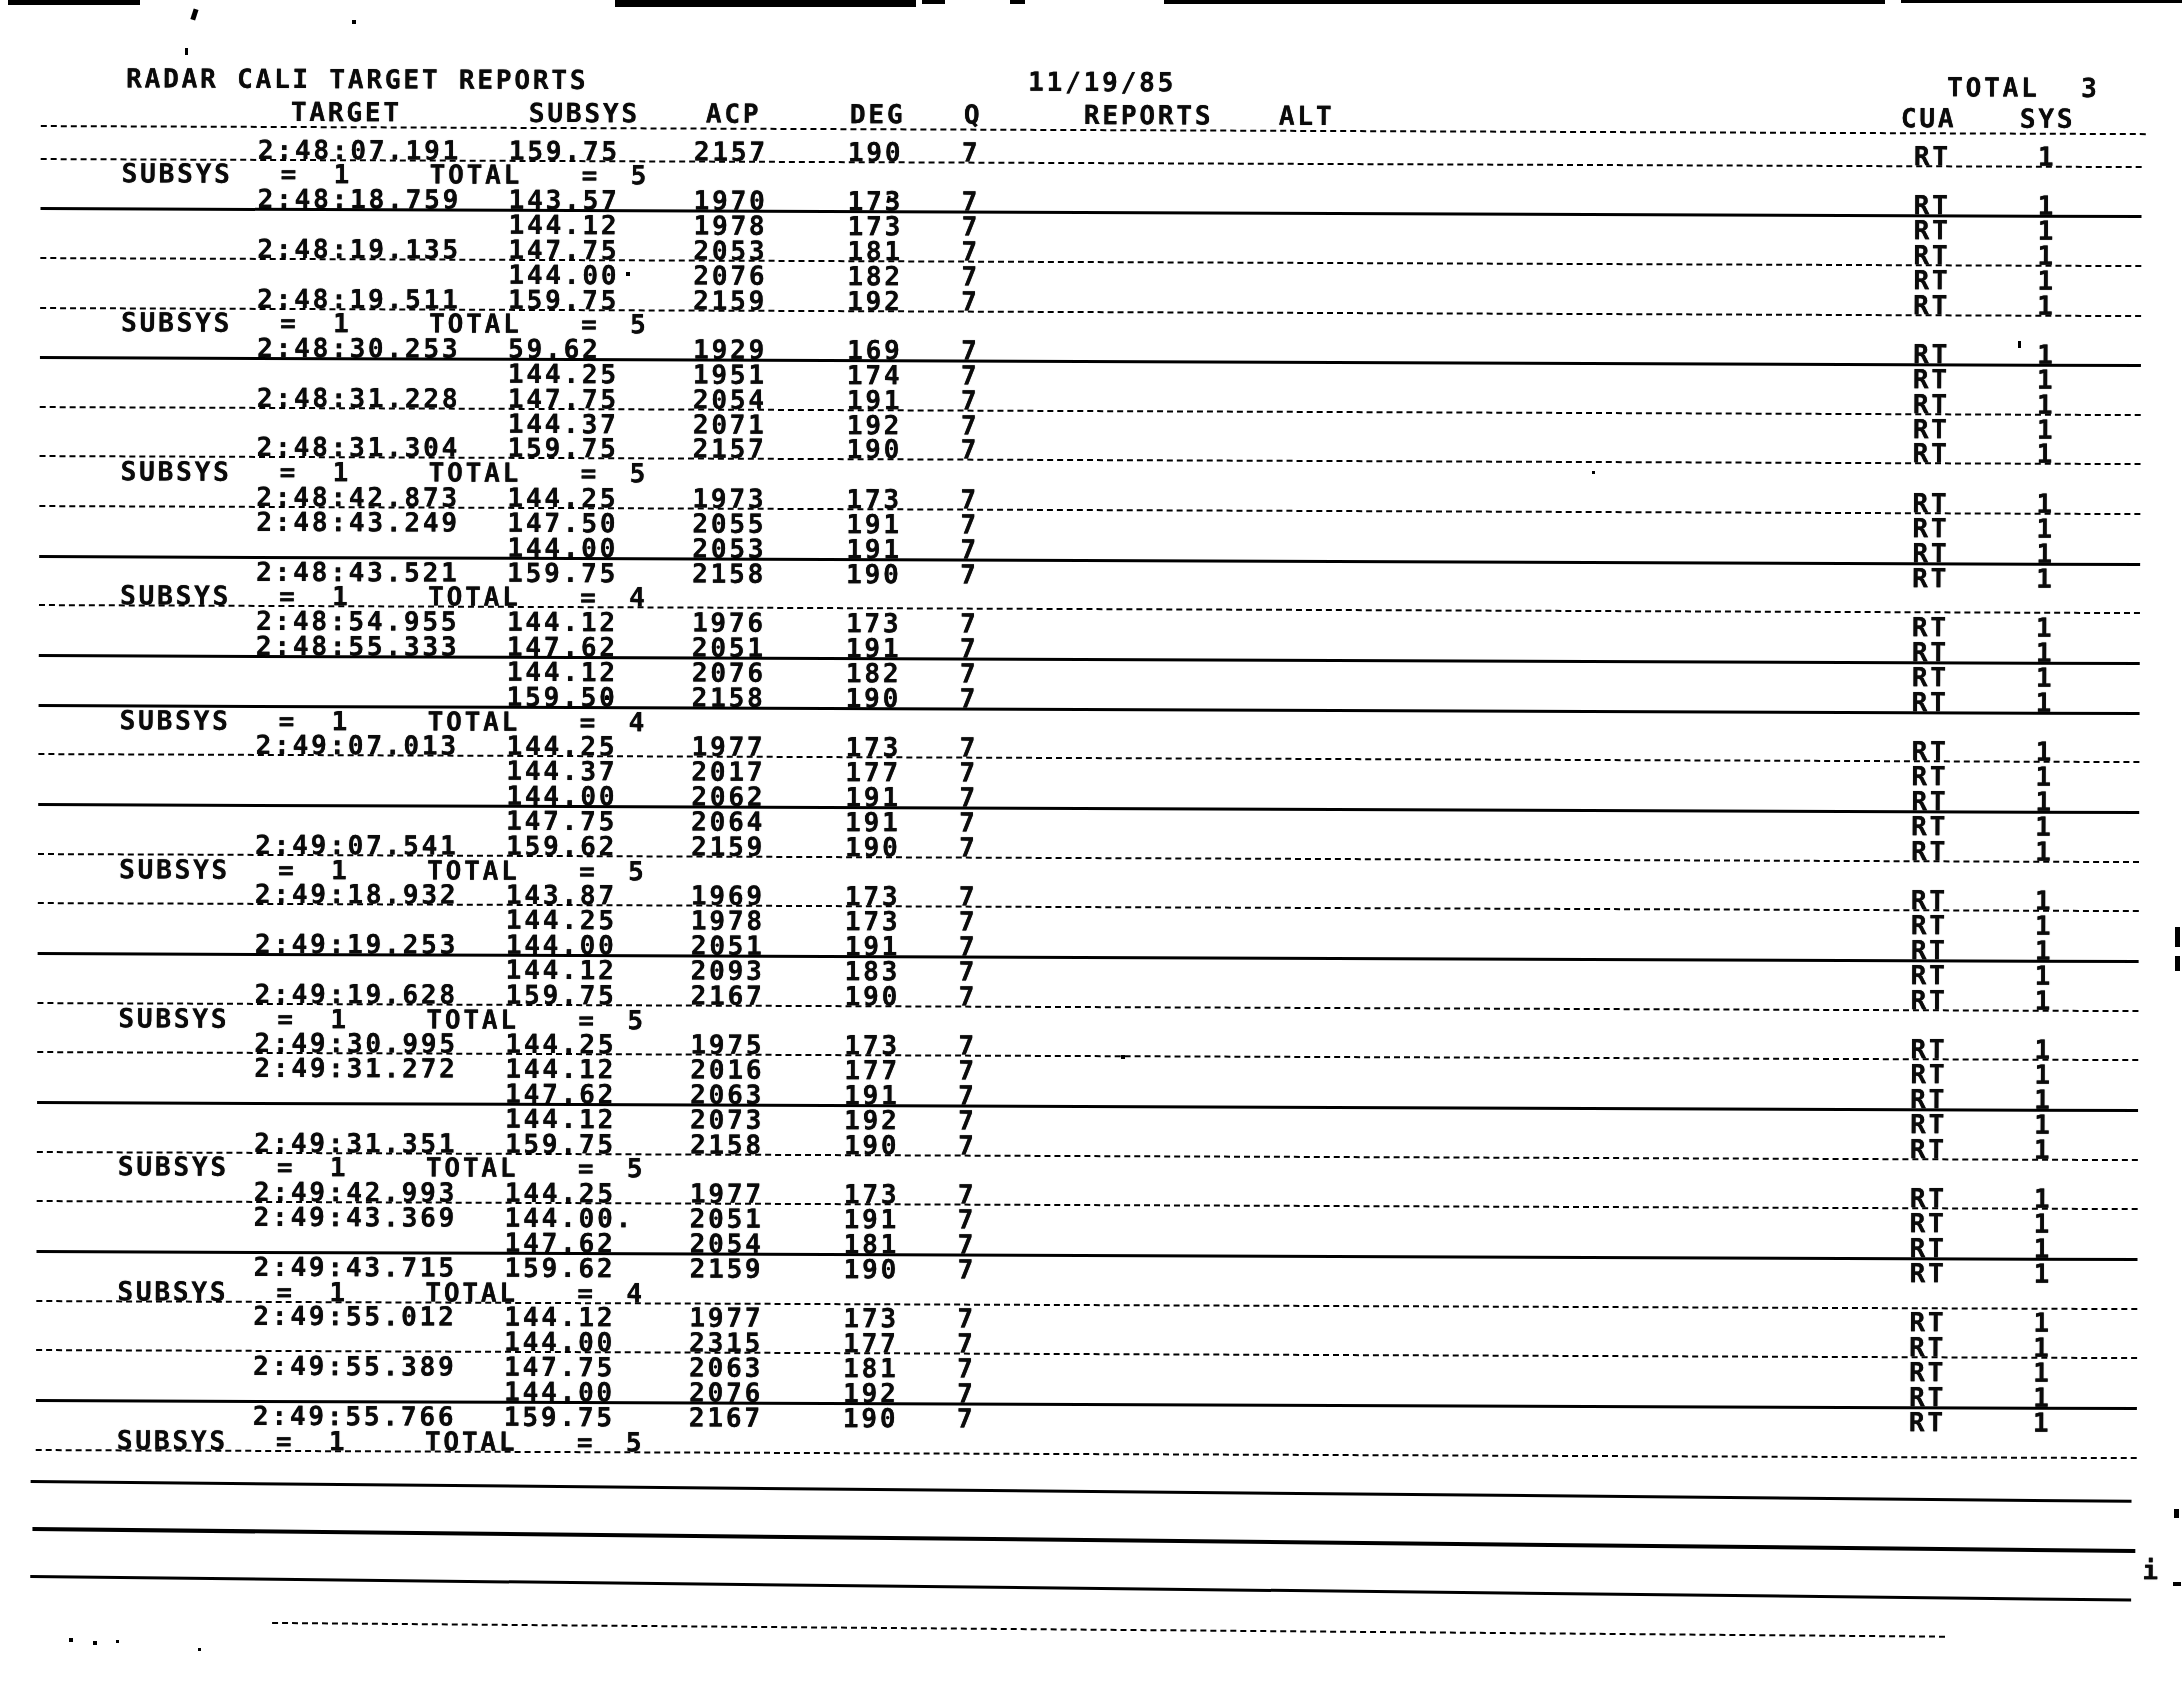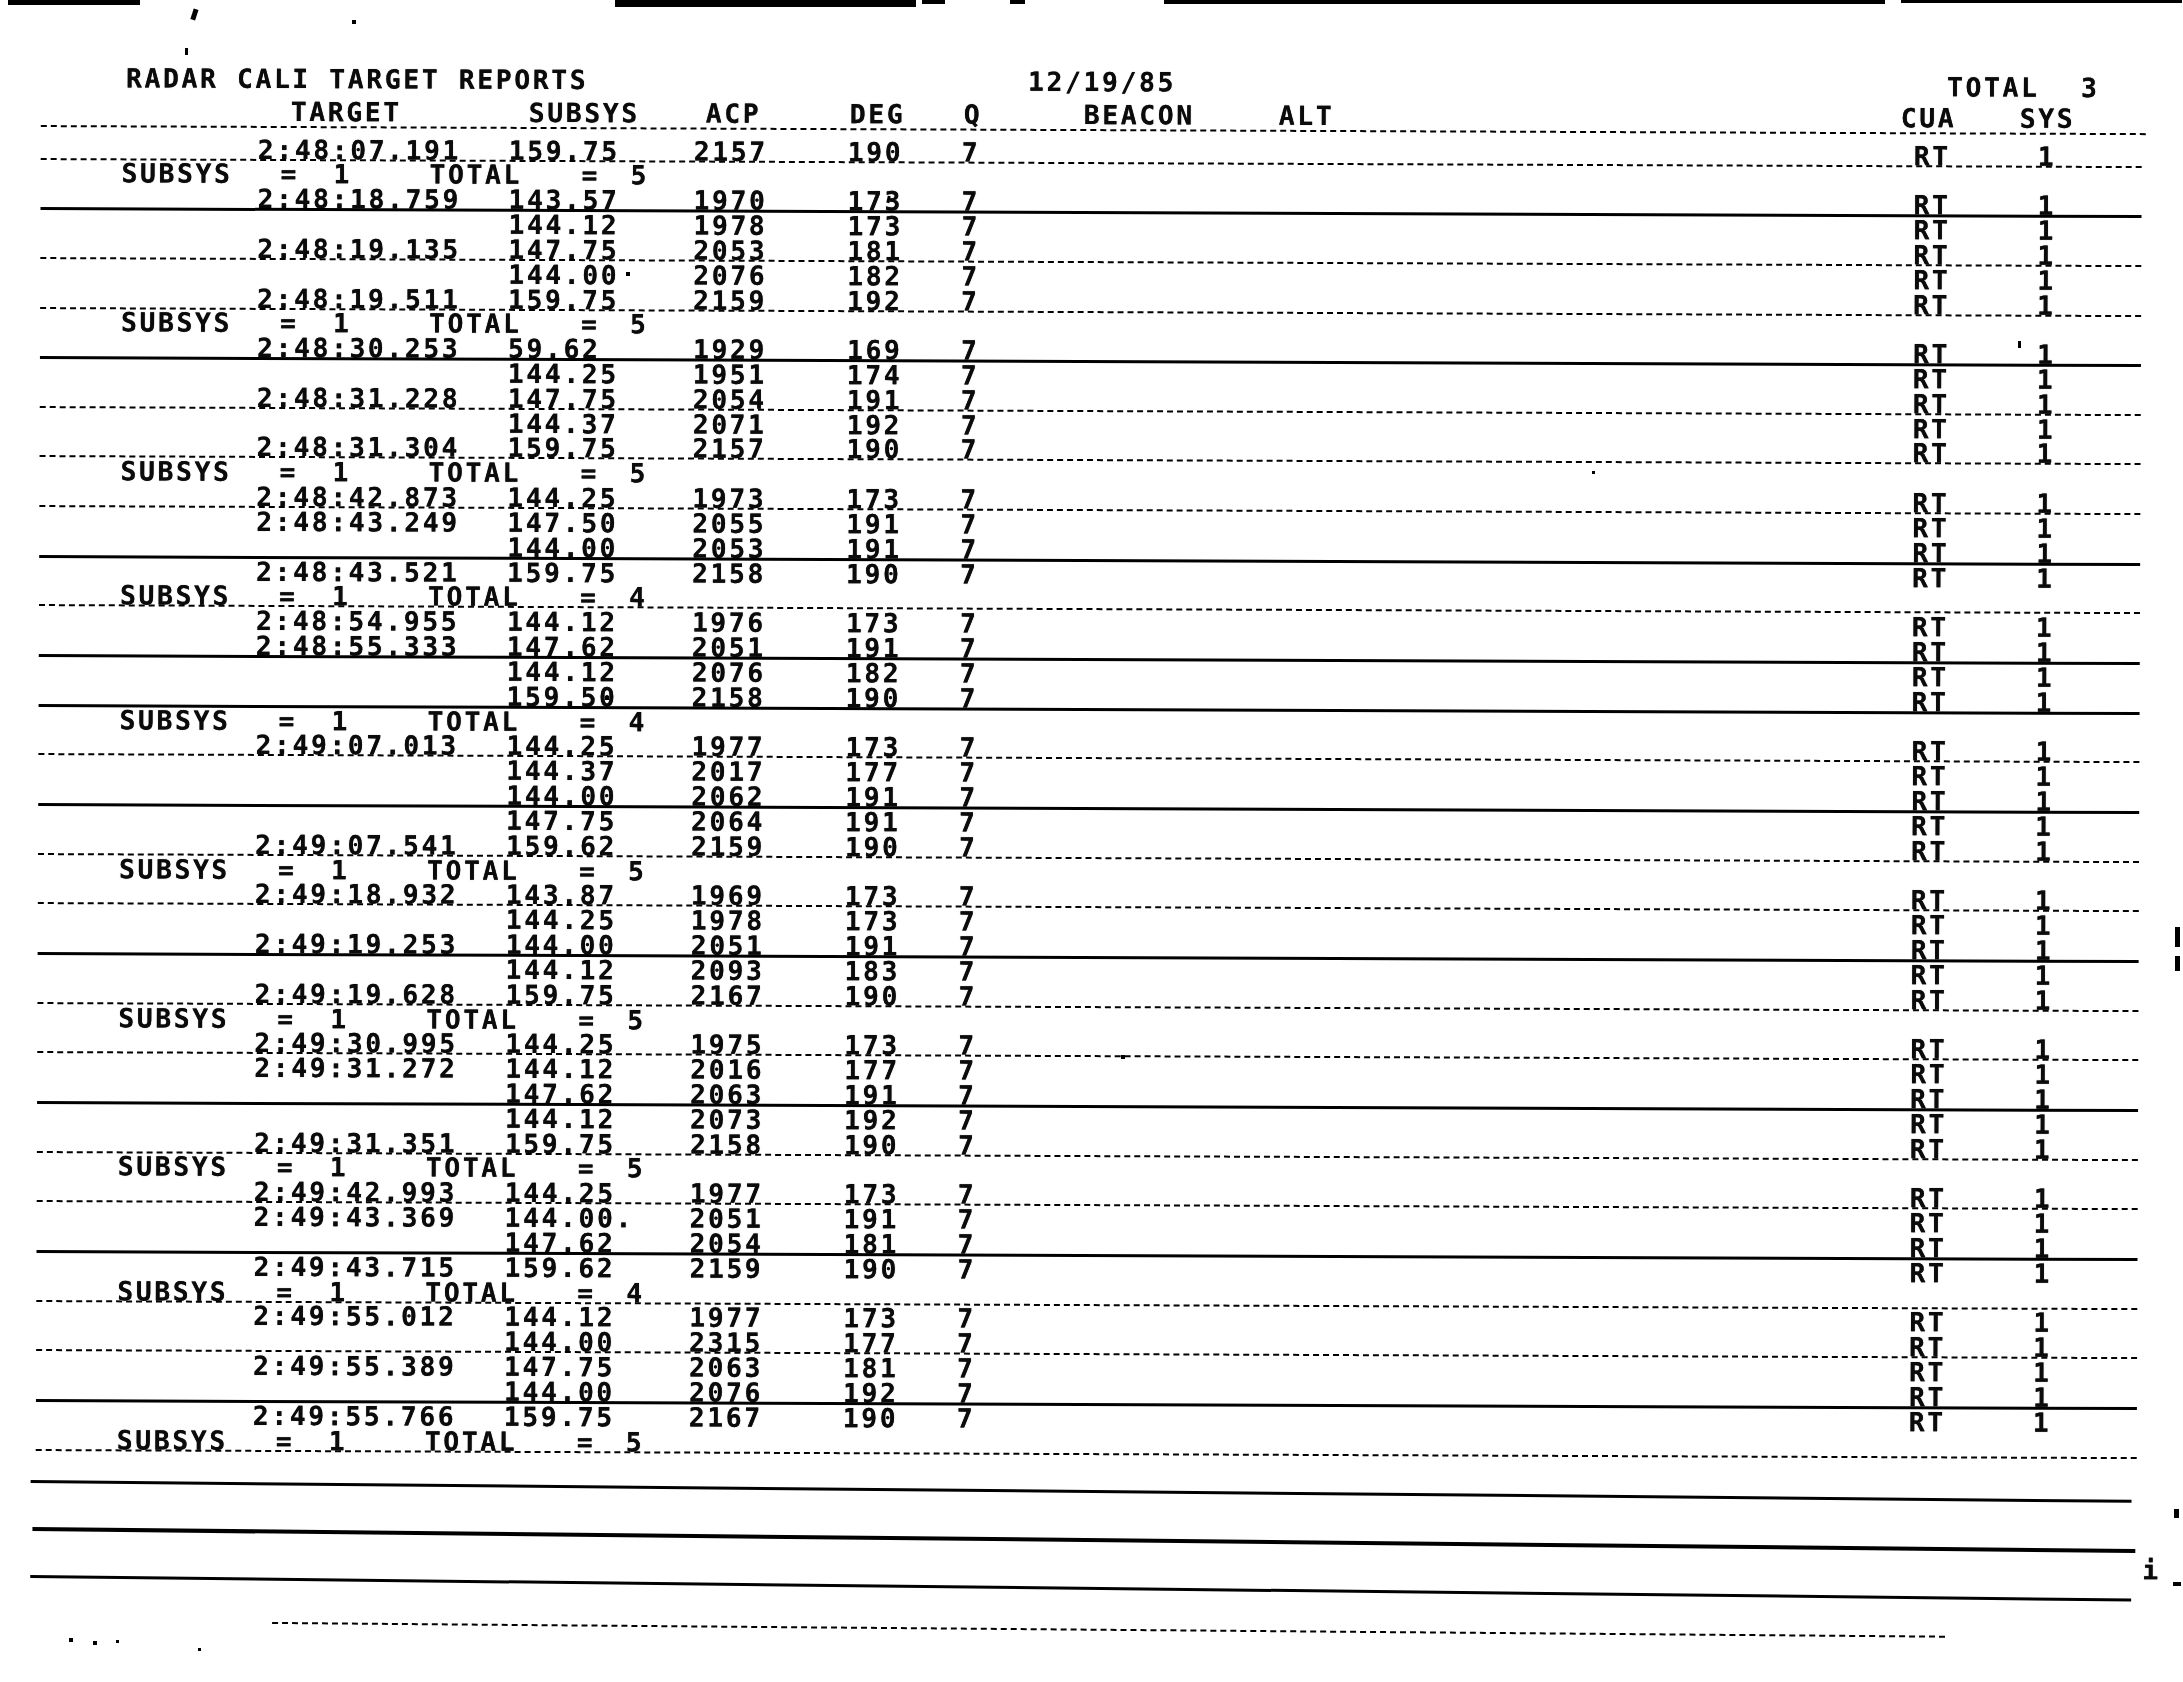--- a/index.html
+++ b/index.html
@@ -25,32 +25,32 @@
   .art{position:absolute;background:#000;}
   .stray{position:absolute;font-size:26.4px;}
 </style>
 </head>
 <body>
 
 <div id="page">
   <div id="report">
 
     <div class="abs" style="left:126px;top:65px;">RADAR CALI TARGET REPORTS</div>
-    <div class="abs" style="left:1028px;top:65px;">12/19/85</div>
+    <div class="abs" style="left:1028px;top:65px;">11/19/85</div>
     <div class="abs" style="left:1947px;top:67px;">TOTAL</div>
     <div class="abs" style="left:2081px;top:67px;">3</div>
 
     <div>
       <div class="hrule"></div>
       <div class="abs" style="left:291px;top:98px;">TARGET</div>
       <div class="abs" style="left:529px;top:98px;">SUBSYS</div>
       <div class="abs" style="left:706px;top:98px;">ACP</div>
       <div class="abs" style="left:850px;top:98px;">DEG</div>
       <div class="abs" style="left:964px;top:98px;">Q</div>
-      <div class="abs" style="left:1084px;top:98px;">BEACON</div>
+      <div class="abs" style="left:1084px;top:98px;">REPORTS</div>
       <div class="abs" style="left:1279px;top:98px;text-align:center;">ALT</div>
       <div class="abs" style="left:1901px;top:98px;">CUA</div>
       <div class="abs" style="left:2020px;top:98px;">SYS</div>
     </div>
 
     <div id="rows"><div class="row" style="top: 136px;"><span class="abs" style="left: 258px; top: 0px;">2:48:07.191</span><span class="abs" style="left: 509px; top: 0px;">159.75</span><span class="abs" style="left: 694px; top: 0px;">2157</span><span class="abs" style="left: 848px; top: 0px;">190</span><span class="abs" style="left: 962px; top: 0px;">7</span><span class="abs" style="left: 1914px; top: 0px;">RT</span><span class="abs" style="left: 2038px; top: 0px;">1</span><div class="rule" style="top: 22px;"></div></div><div class="row" style="top: 160px;"><span class="abs" style="left: 122px; top: 0px;">SUBSYS</span><span class="abs" style="left: 281px; top: 0px;">=</span><span class="abs" style="left: 334px; top: 0px;">1</span><span class="abs" style="left: 430px; top: 0px;">TOTAL</span><span class="abs" style="left: 582px; top: 0px;">=</span><span class="abs" style="left: 631px; top: 0px;">5</span></div><div class="row" style="top: 185px;"><span class="abs" style="left: 258px; top: 0px;">2:48:18.759</span><span class="abs" style="left: 509px; top: 0px;">143.57</span><span class="abs" style="left: 694px; top: 0px;">1970</span><span class="abs" style="left: 848px; top: 0px;">173</span><span class="abs" style="left: 962px; top: 0px;">7</span><span class="abs" style="left: 1914px; top: 0px;">RT</span><span class="abs" style="left: 2038px; top: 0px;">1</span><div class="rule solid" style="top: 22px;"></div></div><div class="row" style="top: 210px;"><span class="abs" style="left: 509px; top: 0px;">144.12</span><span class="abs" style="left: 694px; top: 0px;">1978</span><span class="abs" style="left: 848px; top: 0px;">173</span><span class="abs" style="left: 962px; top: 0px;">7</span><span class="abs" style="left: 1914px; top: 0px;">RT</span><span class="abs" style="left: 2038px; top: 0px;">1</span></div><div class="row" style="top: 235px;"><span class="abs" style="left: 258px; top: 0px;">2:48:19.135</span><span class="abs" style="left: 509px; top: 0px;">147.75</span><span class="abs" style="left: 694px; top: 0px;">2053</span><span class="abs" style="left: 848px; top: 0px;">181</span><span class="abs" style="left: 962px; top: 0px;">7</span><span class="abs" style="left: 1914px; top: 0px;">RT</span><span class="abs" style="left: 2038px; top: 0px;">1</span><div class="rule" style="top: 22px;"></div></div><div class="row" style="top: 260px;"><span class="abs" style="left: 509px; top: 0px;">144.00</span><span class="abs" style="left: 694px; top: 0px;">2076</span><span class="abs" style="left: 848px; top: 0px;">182</span><span class="abs" style="left: 962px; top: 0px;">7</span><span class="abs" style="left: 1914px; top: 0px;">RT</span><span class="abs" style="left: 2038px; top: 0px;">1</span></div><div class="row" style="top: 285px;"><span class="abs" style="left: 258px; top: 0px;">2:48:19.511</span><span class="abs" style="left: 509px; top: 0px;">159.75</span><span class="abs" style="left: 694px; top: 0px;">2159</span><span class="abs" style="left: 848px; top: 0px;">192</span><span class="abs" style="left: 962px; top: 0px;">7</span><span class="abs" style="left: 1914px; top: 0px;">RT</span><span class="abs" style="left: 2038px; top: 0px;">1</span><div class="rule" style="top: 22px;"></div></div><div class="row" style="top: 309px;"><span class="abs" style="left: 122px; top: 0px;">SUBSYS</span><span class="abs" style="left: 281px; top: 0px;">=</span><span class="abs" style="left: 334px; top: 0px;">1</span><span class="abs" style="left: 430px; top: 0px;">TOTAL</span><span class="abs" style="left: 582px; top: 0px;">=</span><span class="abs" style="left: 631px; top: 0px;">5</span></div><div class="row" style="top: 334px;"><span class="abs" style="left: 258px; top: 0px;">2:48:30.253</span><span class="abs" style="left: 509px; top: 0px;">59.62</span><span class="abs" style="left: 694px; top: 0px;">1929</span><span class="abs" style="left: 848px; top: 0px;">169</span><span class="abs" style="left: 962px; top: 0px;">7</span><span class="abs" style="left: 1914px; top: 0px;">RT</span><span class="abs" style="left: 2038px; top: 0px;">1</span><div class="rule solid" style="top: 22px;"></div></div><div class="row" style="top: 359px;"><span class="abs" style="left: 509px; top: 0px;">144.25</span><span class="abs" style="left: 694px; top: 0px;">1951</span><span class="abs" style="left: 848px; top: 0px;">174</span><span class="abs" style="left: 962px; top: 0px;">7</span><span class="abs" style="left: 1914px; top: 0px;">RT</span><span class="abs" style="left: 2038px; top: 0px;">1</span></div><div class="row" style="top: 384px;"><span class="abs" style="left: 258px; top: 0px;">2:48:31.228</span><span class="abs" style="left: 509px; top: 0px;">147.75</span><span class="abs" style="left: 694px; top: 0px;">2054</span><span class="abs" style="left: 848px; top: 0px;">191</span><span class="abs" style="left: 962px; top: 0px;">7</span><span class="abs" style="left: 1914px; top: 0px;">RT</span><span class="abs" style="left: 2038px; top: 0px;">1</span><div class="rule" style="top: 22px;"></div></div><div class="row" style="top: 409px;"><span class="abs" style="left: 509px; top: 0px;">144.37</span><span class="abs" style="left: 694px; top: 0px;">2071</span><span class="abs" style="left: 848px; top: 0px;">192</span><span class="abs" style="left: 962px; top: 0px;">7</span><span class="abs" style="left: 1914px; top: 0px;">RT</span><span class="abs" style="left: 2038px; top: 0px;">1</span></div><div class="row" style="top: 433px;"><span class="abs" style="left: 258px; top: 0px;">2:48:31.304</span><span class="abs" style="left: 509px; top: 0px;">159.75</span><span class="abs" style="left: 694px; top: 0px;">2157</span><span class="abs" style="left: 848px; top: 0px;">190</span><span class="abs" style="left: 962px; top: 0px;">7</span><span class="abs" style="left: 1914px; top: 0px;">RT</span><span class="abs" style="left: 2038px; top: 0px;">1</span><div class="rule" style="top: 22px;"></div></div><div class="row" style="top: 458px;"><span class="abs" style="left: 122px; top: 0px;">SUBSYS</span><span class="abs" style="left: 281px; top: 0px;">=</span><span class="abs" style="left: 334px; top: 0px;">1</span><span class="abs" style="left: 430px; top: 0px;">TOTAL</span><span class="abs" style="left: 582px; top: 0px;">=</span><span class="abs" style="left: 631px; top: 0px;">5</span></div><div class="row" style="top: 483px;"><span class="abs" style="left: 258px; top: 0px;">2:48:42.873</span><span class="abs" style="left: 509px; top: 0px;">144.25</span><span class="abs" style="left: 694px; top: 0px;">1973</span><span class="abs" style="left: 848px; top: 0px;">173</span><span class="abs" style="left: 962px; top: 0px;">7</span><span class="abs" style="left: 1914px; top: 0px;">RT</span><span class="abs" style="left: 2038px; top: 0px;">1</span><div class="rule" style="top: 22px;"></div></div><div class="row" style="top: 508px;"><span class="abs" style="left: 258px; top: 0px;">2:48:43.249</span><span class="abs" style="left: 509px; top: 0px;">147.50</span><span class="abs" style="left: 694px; top: 0px;">2055</span><span class="abs" style="left: 848px; top: 0px;">191</span><span class="abs" style="left: 962px; top: 0px;">7</span><span class="abs" style="left: 1914px; top: 0px;">RT</span><span class="abs" style="left: 2038px; top: 0px;">1</span></div><div class="row" style="top: 533px;"><span class="abs" style="left: 509px; top: 0px;">144.00</span><span class="abs" style="left: 694px; top: 0px;">2053</span><span class="abs" style="left: 848px; top: 0px;">191</span><span class="abs" style="left: 962px; top: 0px;">7</span><span class="abs" style="left: 1914px; top: 0px;">RT</span><span class="abs" style="left: 2038px; top: 0px;">1</span><div class="rule solid" style="top: 22px;"></div></div><div class="row" style="top: 558px;"><span class="abs" style="left: 258px; top: 0px;">2:48:43.521</span><span class="abs" style="left: 509px; top: 0px;">159.75</span><span class="abs" style="left: 694px; top: 0px;">2158</span><span class="abs" style="left: 848px; top: 0px;">190</span><span class="abs" style="left: 962px; top: 0px;">7</span><span class="abs" style="left: 1914px; top: 0px;">RT</span><span class="abs" style="left: 2038px; top: 0px;">1</span></div><div class="row" style="top: 582px;"><span class="abs" style="left: 122px; top: 0px;">SUBSYS</span><span class="abs" style="left: 281px; top: 0px;">=</span><span class="abs" style="left: 334px; top: 0px;">1</span><span class="abs" style="left: 430px; top: 0px;">TOTAL</span><span class="abs" style="left: 582px; top: 0px;">=</span><span class="abs" style="left: 631px; top: 0px;">4</span><div class="rule" style="top: 22px;"></div></div><div class="row" style="top: 607px;"><span class="abs" style="left: 258px; top: 0px;">2:48:54.955</span><span class="abs" style="left: 509px; top: 0px;">144.12</span><span class="abs" style="left: 694px; top: 0px;">1976</span><span class="abs" style="left: 848px; top: 0px;">173</span><span class="abs" style="left: 962px; top: 0px;">7</span><span class="abs" style="left: 1914px; top: 0px;">RT</span><span class="abs" style="left: 2038px; top: 0px;">1</span></div><div class="row" style="top: 632px;"><span class="abs" style="left: 258px; top: 0px;">2:48:55.333</span><span class="abs" style="left: 509px; top: 0px;">147.62</span><span class="abs" style="left: 694px; top: 0px;">2051</span><span class="abs" style="left: 848px; top: 0px;">191</span><span class="abs" style="left: 962px; top: 0px;">7</span><span class="abs" style="left: 1914px; top: 0px;">RT</span><span class="abs" style="left: 2038px; top: 0px;">1</span><div class="rule solid" style="top: 22px;"></div></div><div class="row" style="top: 657px;"><span class="abs" style="left: 509px; top: 0px;">144.12</span><span class="abs" style="left: 694px; top: 0px;">2076</span><span class="abs" style="left: 848px; top: 0px;">182</span><span class="abs" style="left: 962px; top: 0px;">7</span><span class="abs" style="left: 1914px; top: 0px;">RT</span><span class="abs" style="left: 2038px; top: 0px;">1</span></div><div class="row" style="top: 682px;"><span class="abs" style="left: 509px; top: 0px;">159.50</span><span class="abs" style="left: 694px; top: 0px;">2158</span><span class="abs" style="left: 848px; top: 0px;">190</span><span class="abs" style="left: 962px; top: 0px;">7</span><span class="abs" style="left: 1914px; top: 0px;">RT</span><span class="abs" style="left: 2038px; top: 0px;">1</span><div class="rule solid" style="top: 22px;"></div></div><div class="row" style="top: 707px;"><span class="abs" style="left: 122px; top: 0px;">SUBSYS</span><span class="abs" style="left: 281px; top: 0px;">=</span><span class="abs" style="left: 334px; top: 0px;">1</span><span class="abs" style="left: 430px; top: 0px;">TOTAL</span><span class="abs" style="left: 582px; top: 0px;">=</span><span class="abs" style="left: 631px; top: 0px;">4</span></div><div class="row" style="top: 731px;"><span class="abs" style="left: 258px; top: 0px;">2:49:07.013</span><span class="abs" style="left: 509px; top: 0px;">144.25</span><span class="abs" style="left: 694px; top: 0px;">1977</span><span class="abs" style="left: 848px; top: 0px;">173</span><span class="abs" style="left: 962px; top: 0px;">7</span><span class="abs" style="left: 1914px; top: 0px;">RT</span><span class="abs" style="left: 2038px; top: 0px;">1</span><div class="rule" style="top: 22px;"></div></div><div class="row" style="top: 756px;"><span class="abs" style="left: 509px; top: 0px;">144.37</span><span class="abs" style="left: 694px; top: 0px;">2017</span><span class="abs" style="left: 848px; top: 0px;">177</span><span class="abs" style="left: 962px; top: 0px;">7</span><span class="abs" style="left: 1914px; top: 0px;">RT</span><span class="abs" style="left: 2038px; top: 0px;">1</span></div><div class="row" style="top: 781px;"><span class="abs" style="left: 509px; top: 0px;">144.00</span><span class="abs" style="left: 694px; top: 0px;">2062</span><span class="abs" style="left: 848px; top: 0px;">191</span><span class="abs" style="left: 962px; top: 0px;">7</span><span class="abs" style="left: 1914px; top: 0px;">RT</span><span class="abs" style="left: 2038px; top: 0px;">1</span><div class="rule solid" style="top: 22px;"></div></div><div class="row" style="top: 806px;"><span class="abs" style="left: 509px; top: 0px;">147.75</span><span class="abs" style="left: 694px; top: 0px;">2064</span><span class="abs" style="left: 848px; top: 0px;">191</span><span class="abs" style="left: 962px; top: 0px;">7</span><span class="abs" style="left: 1914px; top: 0px;">RT</span><span class="abs" style="left: 2038px; top: 0px;">1</span></div><div class="row" style="top: 831px;"><span class="abs" style="left: 258px; top: 0px;">2:49:07.541</span><span class="abs" style="left: 509px; top: 0px;">159.62</span><span class="abs" style="left: 694px; top: 0px;">2159</span><span class="abs" style="left: 848px; top: 0px;">190</span><span class="abs" style="left: 962px; top: 0px;">7</span><span class="abs" style="left: 1914px; top: 0px;">RT</span><span class="abs" style="left: 2038px; top: 0px;">1</span><div class="rule" style="top: 22px;"></div></div><div class="row" style="top: 856px;"><span class="abs" style="left: 122px; top: 0px;">SUBSYS</span><span class="abs" style="left: 281px; top: 0px;">=</span><span class="abs" style="left: 334px; top: 0px;">1</span><span class="abs" style="left: 430px; top: 0px;">TOTAL</span><span class="abs" style="left: 582px; top: 0px;">=</span><span class="abs" style="left: 631px; top: 0px;">5</span></div><div class="row" style="top: 880px;"><span class="abs" style="left: 258px; top: 0px;">2:49:18.932</span><span class="abs" style="left: 509px; top: 0px;">143.87</span><span class="abs" style="left: 694px; top: 0px;">1969</span><span class="abs" style="left: 848px; top: 0px;">173</span><span class="abs" style="left: 962px; top: 0px;">7</span><span class="abs" style="left: 1914px; top: 0px;">RT</span><span class="abs" style="left: 2038px; top: 0px;">1</span><div class="rule" style="top: 22px;"></div></div><div class="row" style="top: 905px;"><span class="abs" style="left: 509px; top: 0px;">144.25</span><span class="abs" style="left: 694px; top: 0px;">1978</span><span class="abs" style="left: 848px; top: 0px;">173</span><span class="abs" style="left: 962px; top: 0px;">7</span><span class="abs" style="left: 1914px; top: 0px;">RT</span><span class="abs" style="left: 2038px; top: 0px;">1</span></div><div class="row" style="top: 930px;"><span class="abs" style="left: 258px; top: 0px;">2:49:19.253</span><span class="abs" style="left: 509px; top: 0px;">144.00</span><span class="abs" style="left: 694px; top: 0px;">2051</span><span class="abs" style="left: 848px; top: 0px;">191</span><span class="abs" style="left: 962px; top: 0px;">7</span><span class="abs" style="left: 1914px; top: 0px;">RT</span><span class="abs" style="left: 2038px; top: 0px;">1</span><div class="rule solid" style="top: 22px;"></div></div><div class="row" style="top: 955px;"><span class="abs" style="left: 509px; top: 0px;">144.12</span><span class="abs" style="left: 694px; top: 0px;">2093</span><span class="abs" style="left: 848px; top: 0px;">183</span><span class="abs" style="left: 962px; top: 0px;">7</span><span class="abs" style="left: 1914px; top: 0px;">RT</span><span class="abs" style="left: 2038px; top: 0px;">1</span></div><div class="row" style="top: 980px;"><span class="abs" style="left: 258px; top: 0px;">2:49:19.628</span><span class="abs" style="left: 509px; top: 0px;">159.75</span><span class="abs" style="left: 694px; top: 0px;">2167</span><span class="abs" style="left: 848px; top: 0px;">190</span><span class="abs" style="left: 962px; top: 0px;">7</span><span class="abs" style="left: 1914px; top: 0px;">RT</span><span class="abs" style="left: 2038px; top: 0px;">1</span><div class="rule" style="top: 22px;"></div></div><div class="row" style="top: 1005px;"><span class="abs" style="left: 122px; top: 0px;">SUBSYS</span><span class="abs" style="left: 281px; top: 0px;">=</span><span class="abs" style="left: 334px; top: 0px;">1</span><span class="abs" style="left: 430px; top: 0px;">TOTAL</span><span class="abs" style="left: 582px; top: 0px;">=</span><span class="abs" style="left: 631px; top: 0px;">5</span></div><div class="row" style="top: 1029px;"><span class="abs" style="left: 258px; top: 0px;">2:49:30.995</span><span class="abs" style="left: 509px; top: 0px;">144.25</span><span class="abs" style="left: 694px; top: 0px;">1975</span><span class="abs" style="left: 848px; top: 0px;">173</span><span class="abs" style="left: 962px; top: 0px;">7</span><span class="abs" style="left: 1914px; top: 0px;">RT</span><span class="abs" style="left: 2038px; top: 0px;">1</span><div class="rule" style="top: 22px;"></div></div><div class="row" style="top: 1054px;"><span class="abs" style="left: 258px; top: 0px;">2:49:31.272</span><span class="abs" style="left: 509px; top: 0px;">144.12</span><span class="abs" style="left: 694px; top: 0px;">2016</span><span class="abs" style="left: 848px; top: 0px;">177</span><span class="abs" style="left: 962px; top: 0px;">7</span><span class="abs" style="left: 1914px; top: 0px;">RT</span><span class="abs" style="left: 2038px; top: 0px;">1</span></div><div class="row" style="top: 1079px;"><span class="abs" style="left: 509px; top: 0px;">147.62</span><span class="abs" style="left: 694px; top: 0px;">2063</span><span class="abs" style="left: 848px; top: 0px;">191</span><span class="abs" style="left: 962px; top: 0px;">7</span><span class="abs" style="left: 1914px; top: 0px;">RT</span><span class="abs" style="left: 2038px; top: 0px;">1</span><div class="rule solid" style="top: 22px;"></div></div><div class="row" style="top: 1104px;"><span class="abs" style="left: 509px; top: 0px;">144.12</span><span class="abs" style="left: 694px; top: 0px;">2073</span><span class="abs" style="left: 848px; top: 0px;">192</span><span class="abs" style="left: 962px; top: 0px;">7</span><span class="abs" style="left: 1914px; top: 0px;">RT</span><span class="abs" style="left: 2038px; top: 0px;">1</span></div><div class="row" style="top: 1129px;"><span class="abs" style="left: 258px; top: 0px;">2:49:31.351</span><span class="abs" style="left: 509px; top: 0px;">159.75</span><span class="abs" style="left: 694px; top: 0px;">2158</span><span class="abs" style="left: 848px; top: 0px;">190</span><span class="abs" style="left: 962px; top: 0px;">7</span><span class="abs" style="left: 1914px; top: 0px;">RT</span><span class="abs" style="left: 2038px; top: 0px;">1</span><div class="rule" style="top: 22px;"></div></div><div class="row" style="top: 1153px;"><span class="abs" style="left: 122px; top: 0px;">SUBSYS</span><span class="abs" style="left: 281px; top: 0px;">=</span><span class="abs" style="left: 334px; top: 0px;">1</span><span class="abs" style="left: 430px; top: 0px;">TOTAL</span><span class="abs" style="left: 582px; top: 0px;">=</span><span class="abs" style="left: 631px; top: 0px;">5</span></div><div class="row" style="top: 1178px;"><span class="abs" style="left: 258px; top: 0px;">2:49:42.993</span><span class="abs" style="left: 509px; top: 0px;">144.25</span><span class="abs" style="left: 694px; top: 0px;">1977</span><span class="abs" style="left: 848px; top: 0px;">173</span><span class="abs" style="left: 962px; top: 0px;">7</span><span class="abs" style="left: 1914px; top: 0px;">RT</span><span class="abs" style="left: 2038px; top: 0px;">1</span><div class="rule" style="top: 22px;"></div></div><div class="row" style="top: 1203px;"><span class="abs" style="left: 258px; top: 0px;">2:49:43.369</span><span class="abs" style="left: 509px; top: 0px;">144.00.</span><span class="abs" style="left: 694px; top: 0px;">2051</span><span class="abs" style="left: 848px; top: 0px;">191</span><span class="abs" style="left: 962px; top: 0px;">7</span><span class="abs" style="left: 1914px; top: 0px;">RT</span><span class="abs" style="left: 2038px; top: 0px;">1</span></div><div class="row" style="top: 1228px;"><span class="abs" style="left: 509px; top: 0px;">147.62</span><span class="abs" style="left: 694px; top: 0px;">2054</span><span class="abs" style="left: 848px; top: 0px;">181</span><span class="abs" style="left: 962px; top: 0px;">7</span><span class="abs" style="left: 1914px; top: 0px;">RT</span><span class="abs" style="left: 2038px; top: 0px;">1</span><div class="rule solid" style="top: 22px;"></div></div><div class="row" style="top: 1253px;"><span class="abs" style="left: 258px; top: 0px;">2:49:43.715</span><span class="abs" style="left: 509px; top: 0px;">159.62</span><span class="abs" style="left: 694px; top: 0px;">2159</span><span class="abs" style="left: 848px; top: 0px;">190</span><span class="abs" style="left: 962px; top: 0px;">7</span><span class="abs" style="left: 1914px; top: 0px;">RT</span><span class="abs" style="left: 2038px; top: 0px;">1</span></div><div class="row" style="top: 1278px;"><span class="abs" style="left: 122px; top: 0px;">SUBSYS</span><span class="abs" style="left: 281px; top: 0px;">=</span><span class="abs" style="left: 334px; top: 0px;">1</span><span class="abs" style="left: 430px; top: 0px;">TOTAL</span><span class="abs" style="left: 582px; top: 0px;">=</span><span class="abs" style="left: 631px; top: 0px;">4</span><div class="rule" style="top: 22px;"></div></div><div class="row" style="top: 1302px;"><span class="abs" style="left: 258px; top: 0px;">2:49:55.012</span><span class="abs" style="left: 509px; top: 0px;">144.12</span><span class="abs" style="left: 694px; top: 0px;">1977</span><span class="abs" style="left: 848px; top: 0px;">173</span><span class="abs" style="left: 962px; top: 0px;">7</span><span class="abs" style="left: 1914px; top: 0px;">RT</span><span class="abs" style="left: 2038px; top: 0px;">1</span></div><div class="row" style="top: 1327px;"><span class="abs" style="left: 509px; top: 0px;">144.00</span><span class="abs" style="left: 694px; top: 0px;">2315</span><span class="abs" style="left: 848px; top: 0px;">177</span><span class="abs" style="left: 962px; top: 0px;">7</span><span class="abs" style="left: 1914px; top: 0px;">RT</span><span class="abs" style="left: 2038px; top: 0px;">1</span><div class="rule" style="top: 22px;"></div></div><div class="row" style="top: 1352px;"><span class="abs" style="left: 258px; top: 0px;">2:49:55.389</span><span class="abs" style="left: 509px; top: 0px;">147.75</span><span class="abs" style="left: 694px; top: 0px;">2063</span><span class="abs" style="left: 848px; top: 0px;">181</span><span class="abs" style="left: 962px; top: 0px;">7</span><span class="abs" style="left: 1914px; top: 0px;">RT</span><span class="abs" style="left: 2038px; top: 0px;">1</span></div><div class="row" style="top: 1377px;"><span class="abs" style="left: 509px; top: 0px;">144.00</span><span class="abs" style="left: 694px; top: 0px;">2076</span><span class="abs" style="left: 848px; top: 0px;">192</span><span class="abs" style="left: 962px; top: 0px;">7</span><span class="abs" style="left: 1914px; top: 0px;">RT</span><span class="abs" style="left: 2038px; top: 0px;">1</span><div class="rule solid" style="top: 22px;"></div></div><div class="row" style="top: 1402px;"><span class="abs" style="left: 258px; top: 0px;">2:49:55.766</span><span class="abs" style="left: 509px; top: 0px;">159.75</span><span class="abs" style="left: 694px; top: 0px;">2167</span><span class="abs" style="left: 848px; top: 0px;">190</span><span class="abs" style="left: 962px; top: 0px;">7</span><span class="abs" style="left: 1914px; top: 0px;">RT</span><span class="abs" style="left: 2038px; top: 0px;">1</span></div><div class="row" style="top: 1427px;"><span class="abs" style="left: 122px; top: 0px;">SUBSYS</span><span class="abs" style="left: 281px; top: 0px;">=</span><span class="abs" style="left: 334px; top: 0px;">1</span><span class="abs" style="left: 430px; top: 0px;">TOTAL</span><span class="abs" style="left: 582px; top: 0px;">=</span><span class="abs" style="left: 631px; top: 0px;">5</span><div class="rule" style="top: 22px;"></div></div></div>
 
     
     <div class="brule" style="left:36px;top:1480px;width:2101px;transform:rotate(0.32deg);"></div>
     <div class="brule" style="left:38px;top:1527px;width:2103px;border-top-width:4px;transform:rotate(0.38deg);"></div>

